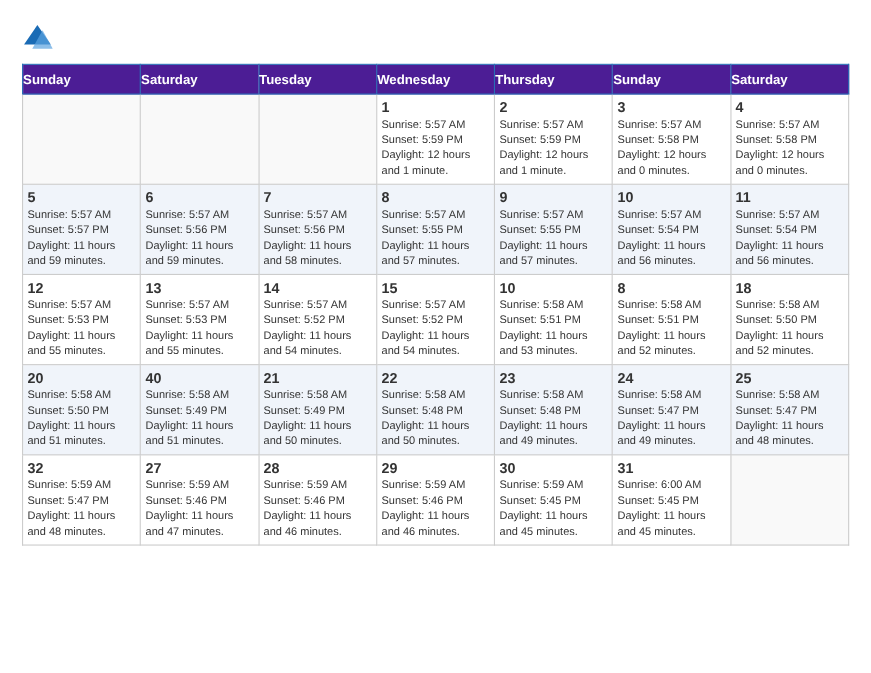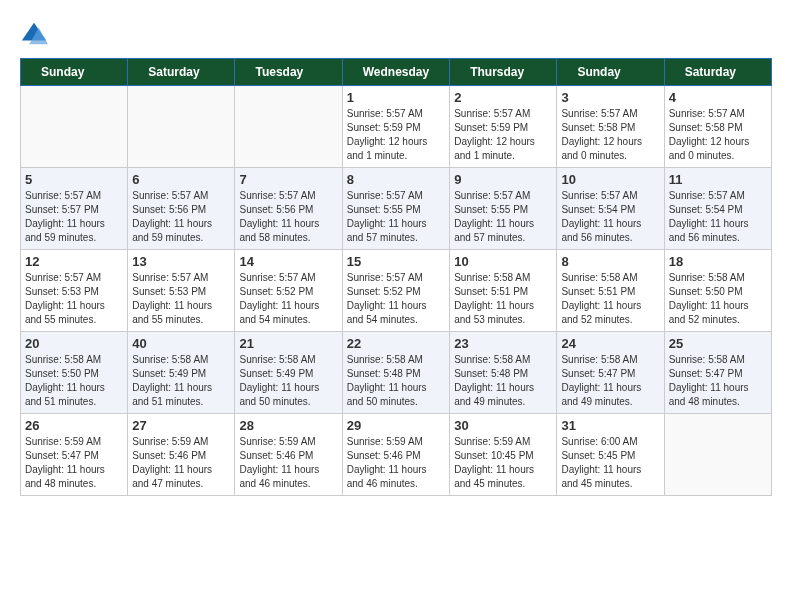--- a/index.html
+++ b/index.html
@@ -46,23 +46,23 @@
     .subtitle {
       font-size: 16px;
       color: #555;
     }
     .calendar {
       width: 100%;
       border-collapse: collapse;
       font-size: 11px;
     }
     .calendar th {
-      background-color: #14532d;
+      background-color: #4c1d95;
       color: white;
-      padding: 6px 20px;
+      padding: 6px 0;
       text-align: left;
       font-size: 12px;
       font-weight: bold;
       border: 1px solid #2a6db5;
       margin-left: 22px;
     }
     .calendar td {
       border: 1px solid #ccc;
       padding: 4px;
       vertical-align: top;
@@ -303,21 +303,21 @@
         <td>
           <span class="day-number">25</span>
           <div class="day-info">Sunrise: 5:58 AM
 Sunset: 5:47 PM
 Daylight: 11 hours
 and 48 minutes.</div>
         </td>
       </tr>
       <tr>
         <td>
-          <span class="day-number">26</span>
+          <span class="day-number">32</span>
           <div class="day-info">Sunrise: 5:59 AM
 Sunset: 5:47 PM
 Daylight: 11 hours
 and 48 minutes.</div>
         </td>
         <td>
           <span class="day-number">27</span>
           <div class="day-info">Sunrise: 5:59 AM
 Sunset: 5:46 PM
 Daylight: 11 hours
@@ -333,21 +333,21 @@
         <td>
           <span class="day-number">29</span>
           <div class="day-info">Sunrise: 5:59 AM
 Sunset: 5:46 PM
 Daylight: 11 hours
 and 46 minutes.</div>
         </td>
         <td>
           <span class="day-number">30</span>
           <div class="day-info">Sunrise: 5:59 AM
-Sunset: 10:45 PM
+Sunset: 5:45 PM
 Daylight: 11 hours
 and 45 minutes.</div>
         </td>
         <td>
           <span class="day-number">31</span>
           <div class="day-info">Sunrise: 6:00 AM
 Sunset: 5:45 PM
 Daylight: 11 hours
 and 45 minutes.</div>
         </td>

